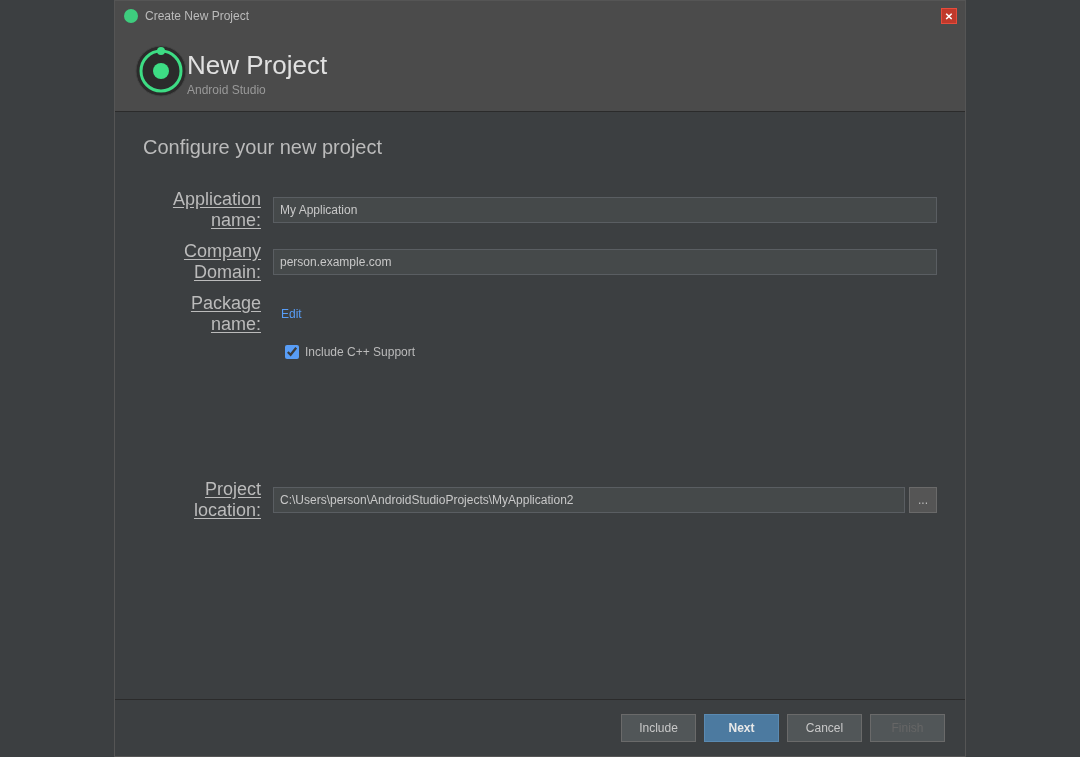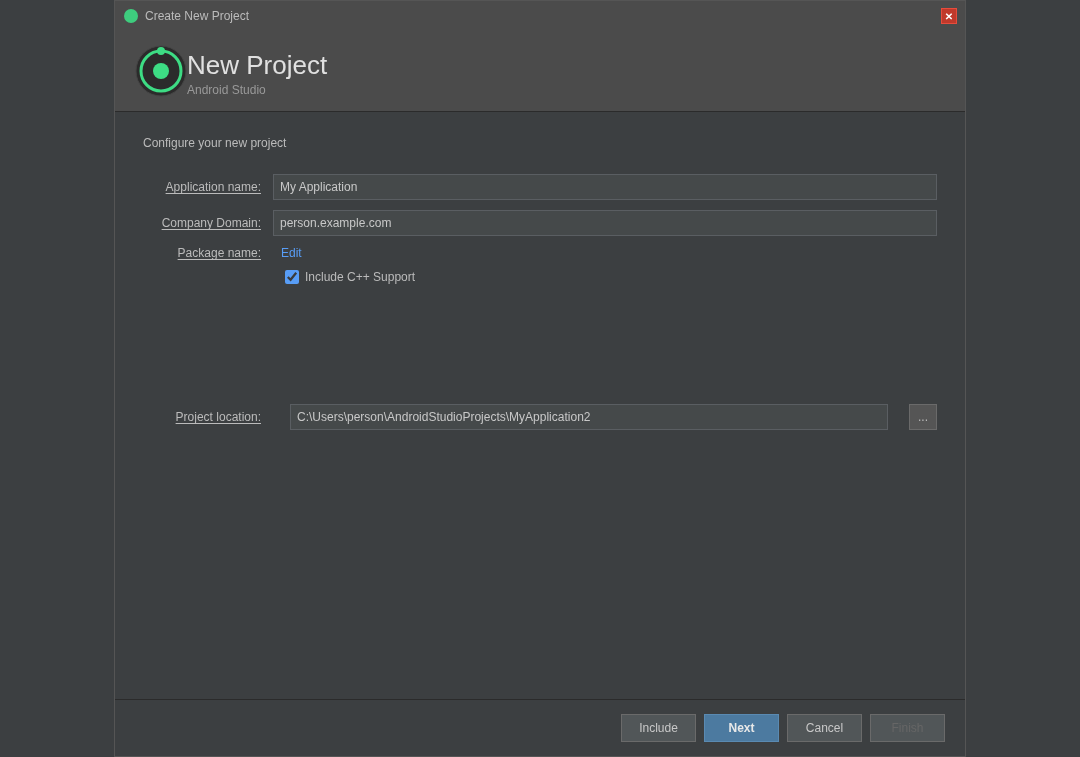--- a/index.html
+++ b/index.html
@@ -73,38 +73,38 @@
       color: #999;
       display: block;
       margin-top: 2px;
     }
     .content {
       flex: 1;
       padding: 24px 28px;
       overflow: auto;
     }
     .section-title {
-      font-size: 12px;
-      color: #bbb;
-      margin-bottom: 24px;
+      font-size: 20px;
+      color: #bbb;
+      margin-bottom: 30px;
       font-weight: normal;
     }
     .form-area {
       margin-top: 20px;
     }
     .form-row {
       display: flex;
       align-items: center;
       margin-bottom: 10px;
     }
     .form-label {
       width: 130px;
       text-align: right;
       color: #bbb;
-      font-size: 12px;
+      font-size: 18px;
       padding-right: 12px;
       flex-shrink: 0;
     }
     .form-label span {
       text-decoration: underline;
       text-underline-offset: 2px;
     }
     .form-input {
       flex: 1;
       background: #45494a;
@@ -147,21 +147,20 @@
     .checkbox-label {
       color: #bbb;
       font-size: 12px;
     }
     .project-location-section {
       margin-top: 120px;
     }
     .location-row {
       display: flex;
       align-items: center;
-      gap: 17px;
     }
     .location-input {
       flex: 1;
       background: #45494a;
       border: 1px solid #5a5e62;
       color: #c8c8c8;
       font-size: 12px;
       padding: 4px 6px;
       height: 26px;
       outline: none;

